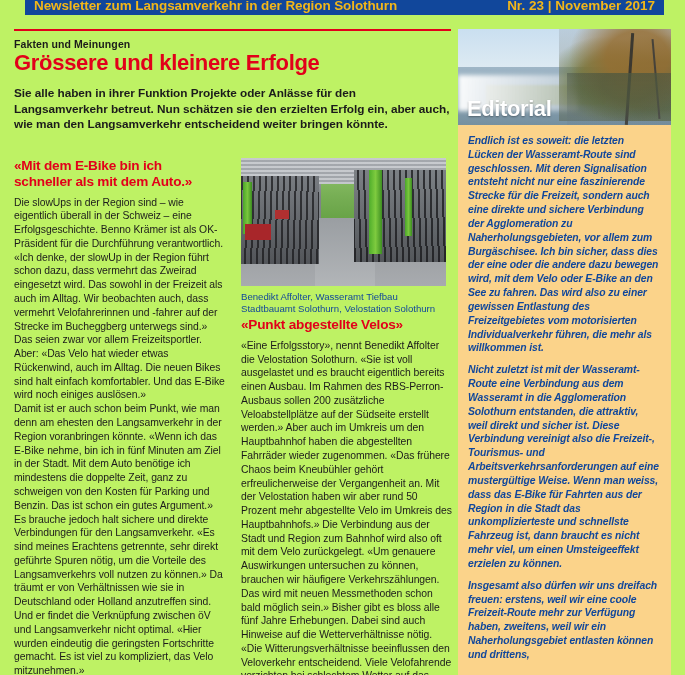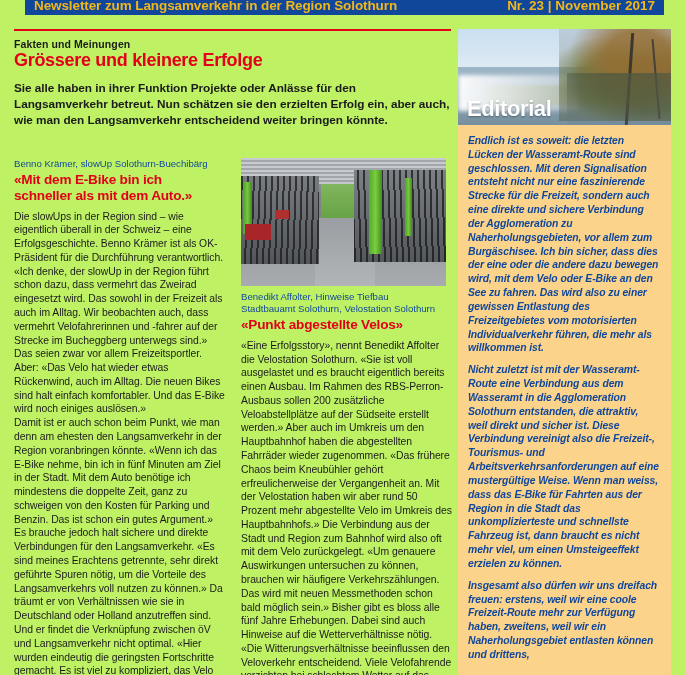--- a/index.html
+++ b/index.html
@@ -58,21 +58,21 @@
     margin-bottom: 7px;
   }
   .kicker {
     font-size: 10.5px;
     font-weight: bold;
     color: #1b1b1b;
     letter-spacing: 0.1px;
   }
   .headline {
     color: #e2001a;
-    font-size: 18px;
+    font-size: 22px;
     font-weight: bold;
     line-height: 1.17;
     letter-spacing: -0.3px;
     margin-bottom: 10px;
   }
   .headline .l2 { display: block; }
   .lead {
     font-size: 11.8px;
     font-weight: bold;
     line-height: 1.345;
@@ -247,21 +247,20 @@
     <div class="kicker">Fakten und Meinungen</div>
     <h1 class="headline">
       <span>Grössere und kleinere Erfolge</span>
     </h1>
     <div class="lead">Sie alle haben in ihrer Funktion Projekte oder Anlässe für den Langsamverkehr betreut. Nun schätzen sie den erzielten Erfolg ein, aber auch, wie man den Langsamverkehr entscheidend weiter bringen könnte.</div>
   </div>
 
   <div class="cols">
 
     <div class="col">
-      <div class="byline">Benno Krämer, slowUp Solothurn-Buechibärg</div>
       <div class="subhead">
         <span>«Mit dem E-Bike bin ich</span>
         <span class="l2">schneller als mit dem Auto.»</span>
       </div>
       <div class="body">
         <p>Die slowUps in der Region sind – wie eigentlich überall in der Schweiz – eine Erfolgsgeschichte. Benno Krämer ist als OK-Präsident für die Durchführung verantwortlich. «Ich denke, der slowUp in der Region führt schon dazu, dass vermehrt das Zweirad eingesetzt wird. Das sowohl in der Freizeit als auch im Alltag. Wir beobachten auch, dass vermehrt Velofahrerinnen und -fahrer auf der Strecke im Bucheggberg unterwegs sind.» Das seien zwar vor allem Freizeitsportler. Aber: «Das Velo hat wieder etwas Rückenwind, auch im Alltag. Die neuen Bikes sind halt einfach komfortabler. Und das E-Bike wird noch einiges auslösen.»</p>
         <p>Damit ist er auch schon beim Punkt, wie man denn am ehesten den Langsamverkehr in der Region voranbringen könnte. «Wenn ich das E-Bike nehme, bin ich in fünf Minuten am Ziel in der Stadt. Mit dem Auto benötige ich mindestens die doppelte Zeit, ganz zu schweigen von den Kosten für Parking und Benzin. Das ist schon ein gutes Argument.» Es brauche jedoch halt sichere und direkte Verbindungen für den Langsamverkehr. «Es sind meines Erachtens getrennte, sehr direkt geführte Spuren nötig, um die Vorteile des Langsamverkehrs voll nutzen zu können.» Da träumt er von Verhältnissen wie sie in Deutschland oder Holland anzutreffen sind. Und er findet die Verknüpfung zwischen öV und Langsamverkehr nicht optimal. «Hier wurden eindeutig die geringsten Fortschritte gemacht. Es ist viel zu kompliziert, das Velo mitzunehmen.»</p>
       </div>
 
     </div>
@@ -274,21 +273,21 @@
         <div class="pv-aisle"></div>
         <div class="pv-bikes-l"></div>
         <div class="pv-bikes-r"></div>
         <div class="pv-green1"></div>
         <div class="pv-green2"></div>
         <div class="pv-green3"></div>
         <div class="pv-red1"></div>
         <div class="pv-red2"></div>
       </div>
       <div class="byline">
-        <span>Benedikt Affolter, Hinweise Tiefbau</span><br>
+        <span>Benedikt Affolter, Wasseramt Tiefbau</span><br>
         <span>Stadtbauamt Solothurn, Velostation Solothurn</span>
       </div>
       <div class="subhead">«Punkt abgestellte Velos»</div>
       <div class="body">
         <p>«Eine Erfolgsstory», nennt Benedikt Affolter die Velostation Solothurn. «Sie ist voll ausgelastet und es braucht eigentlich bereits einen Ausbau. Im Rahmen des RBS-Perron-Ausbaus sollen 200 zusätzliche Veloabstellplätze auf der Südseite erstellt werden.» Aber auch im Umkreis um den Hauptbahnhof haben die abgestellten Fahrräder wieder zugenommen. «Das frühere Chaos beim Kneubühler gehört erfreulicherweise der Vergangenheit an. Mit der Velostation haben wir aber rund 50 Prozent mehr abgestellte Velo im Umkreis des Hauptbahnhofs.» Die Verbindung aus der Stadt und Region zum Bahnhof wird also oft mit dem Velo zurückgelegt. «Um genauere Auswirkungen untersuchen zu können, brauchen wir häufigere Verkehrszählungen. Das wird mit neuen Messmethoden schon bald möglich sein.» Bisher gibt es bloss alle fünf Jahre Erhebungen. Dabei sind auch Hinweise auf die Wetterverhältnisse nötig. «Die Witterungsverhältnisse beeinflussen den Veloverkehr entscheidend. Viele Velofahrende verzichten bei schlechtem Wetter auf das Velofahren.»</p>
 
       </div>
     </div>
   </div>
 

